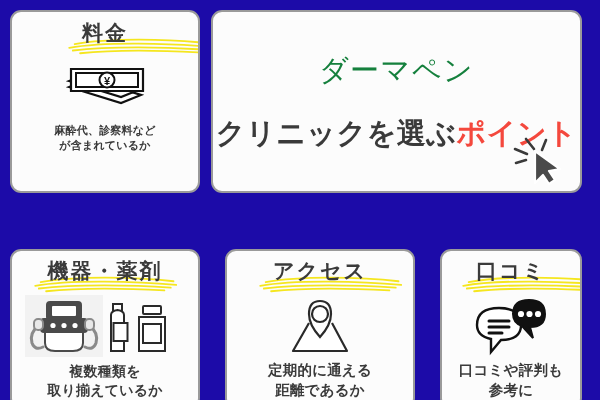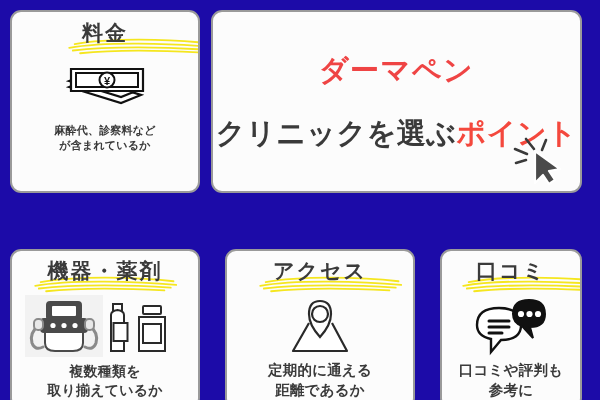--- a/index.html
+++ b/index.html
@@ -112,22 +112,22 @@
     line-height: 1.42;
     letter-spacing: 0.2px;
     white-space: pre-line;
   }
   .card-fee .body-text { font-size: 11px; margin-top: 6px; font-family: Liberation Mono, monospace; }
   .card-device .body-text { font-size: 14px; margin-top: 2px; }
 
   
   .hero-line1 {
     font-size: 29px;
-    font-weight: bold;
-    color: #ef4444;
+    font-weight: normal;
+    color: #15803d;
     letter-spacing: 1.5px;
     line-height: 1.2;
     text-align: center;
     margin-bottom: 28px;
   }
   .hero-line2 {
     font-size: 29px;
     font-weight: bold;
     color: #3a3a3a;
     letter-spacing: 0.5px;

